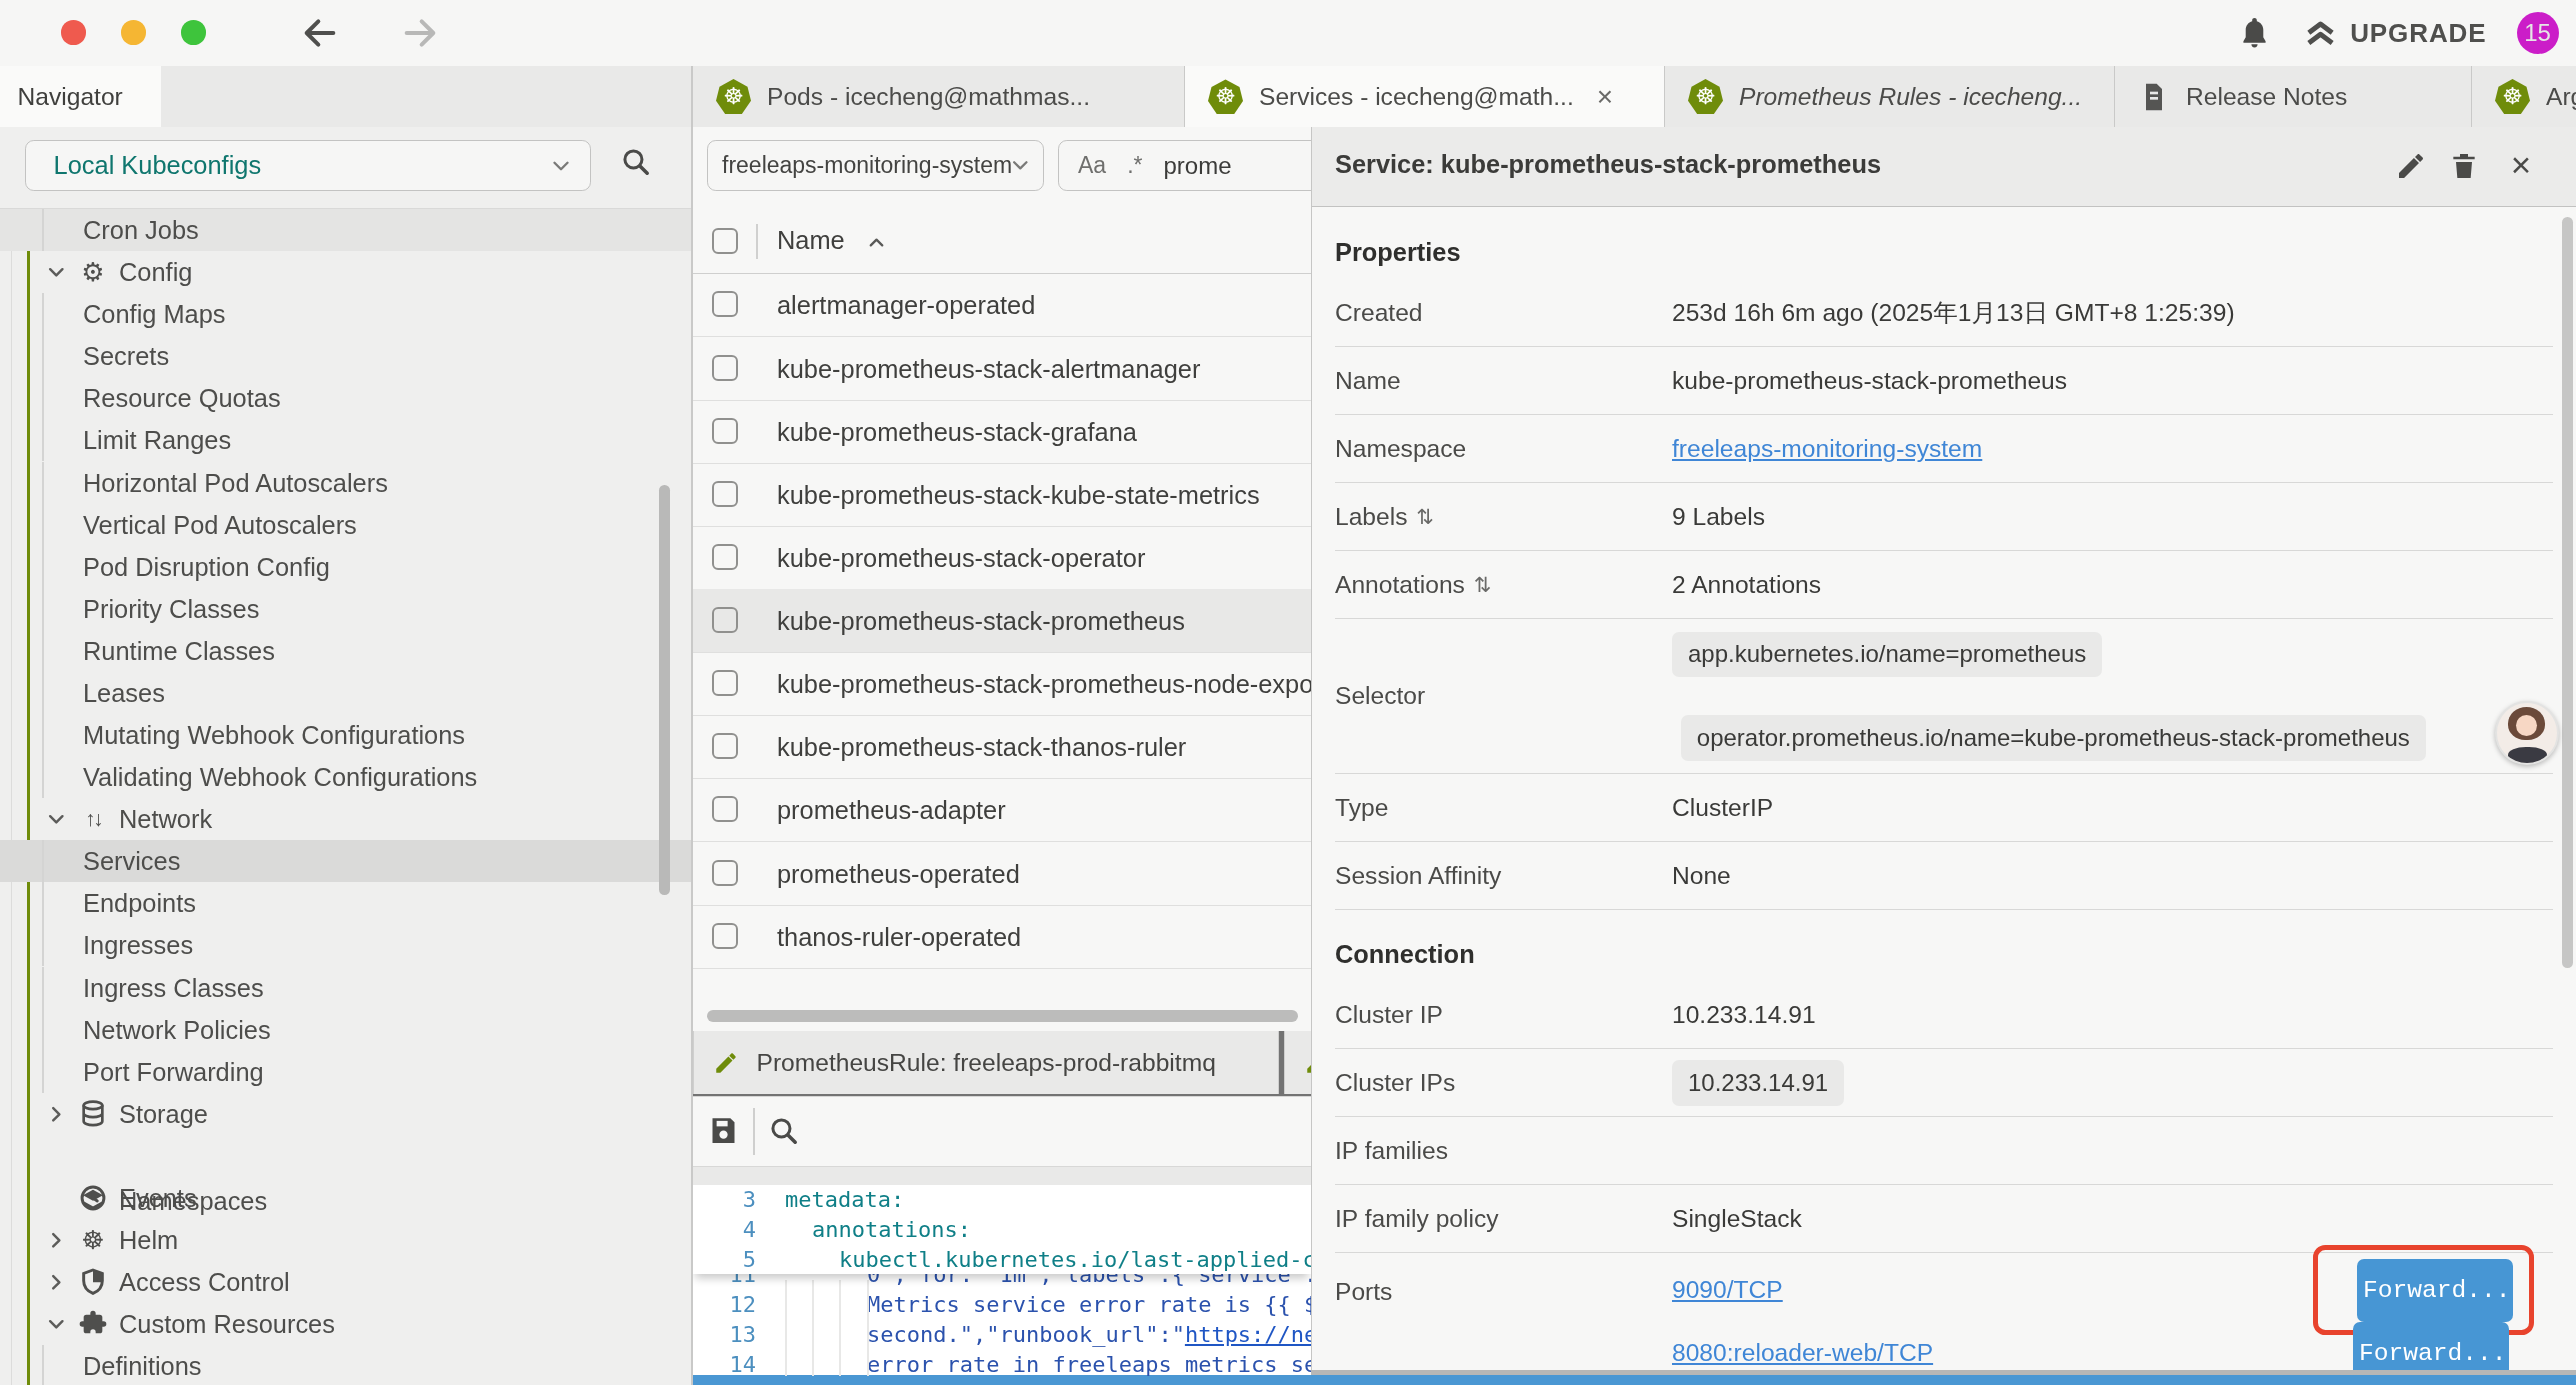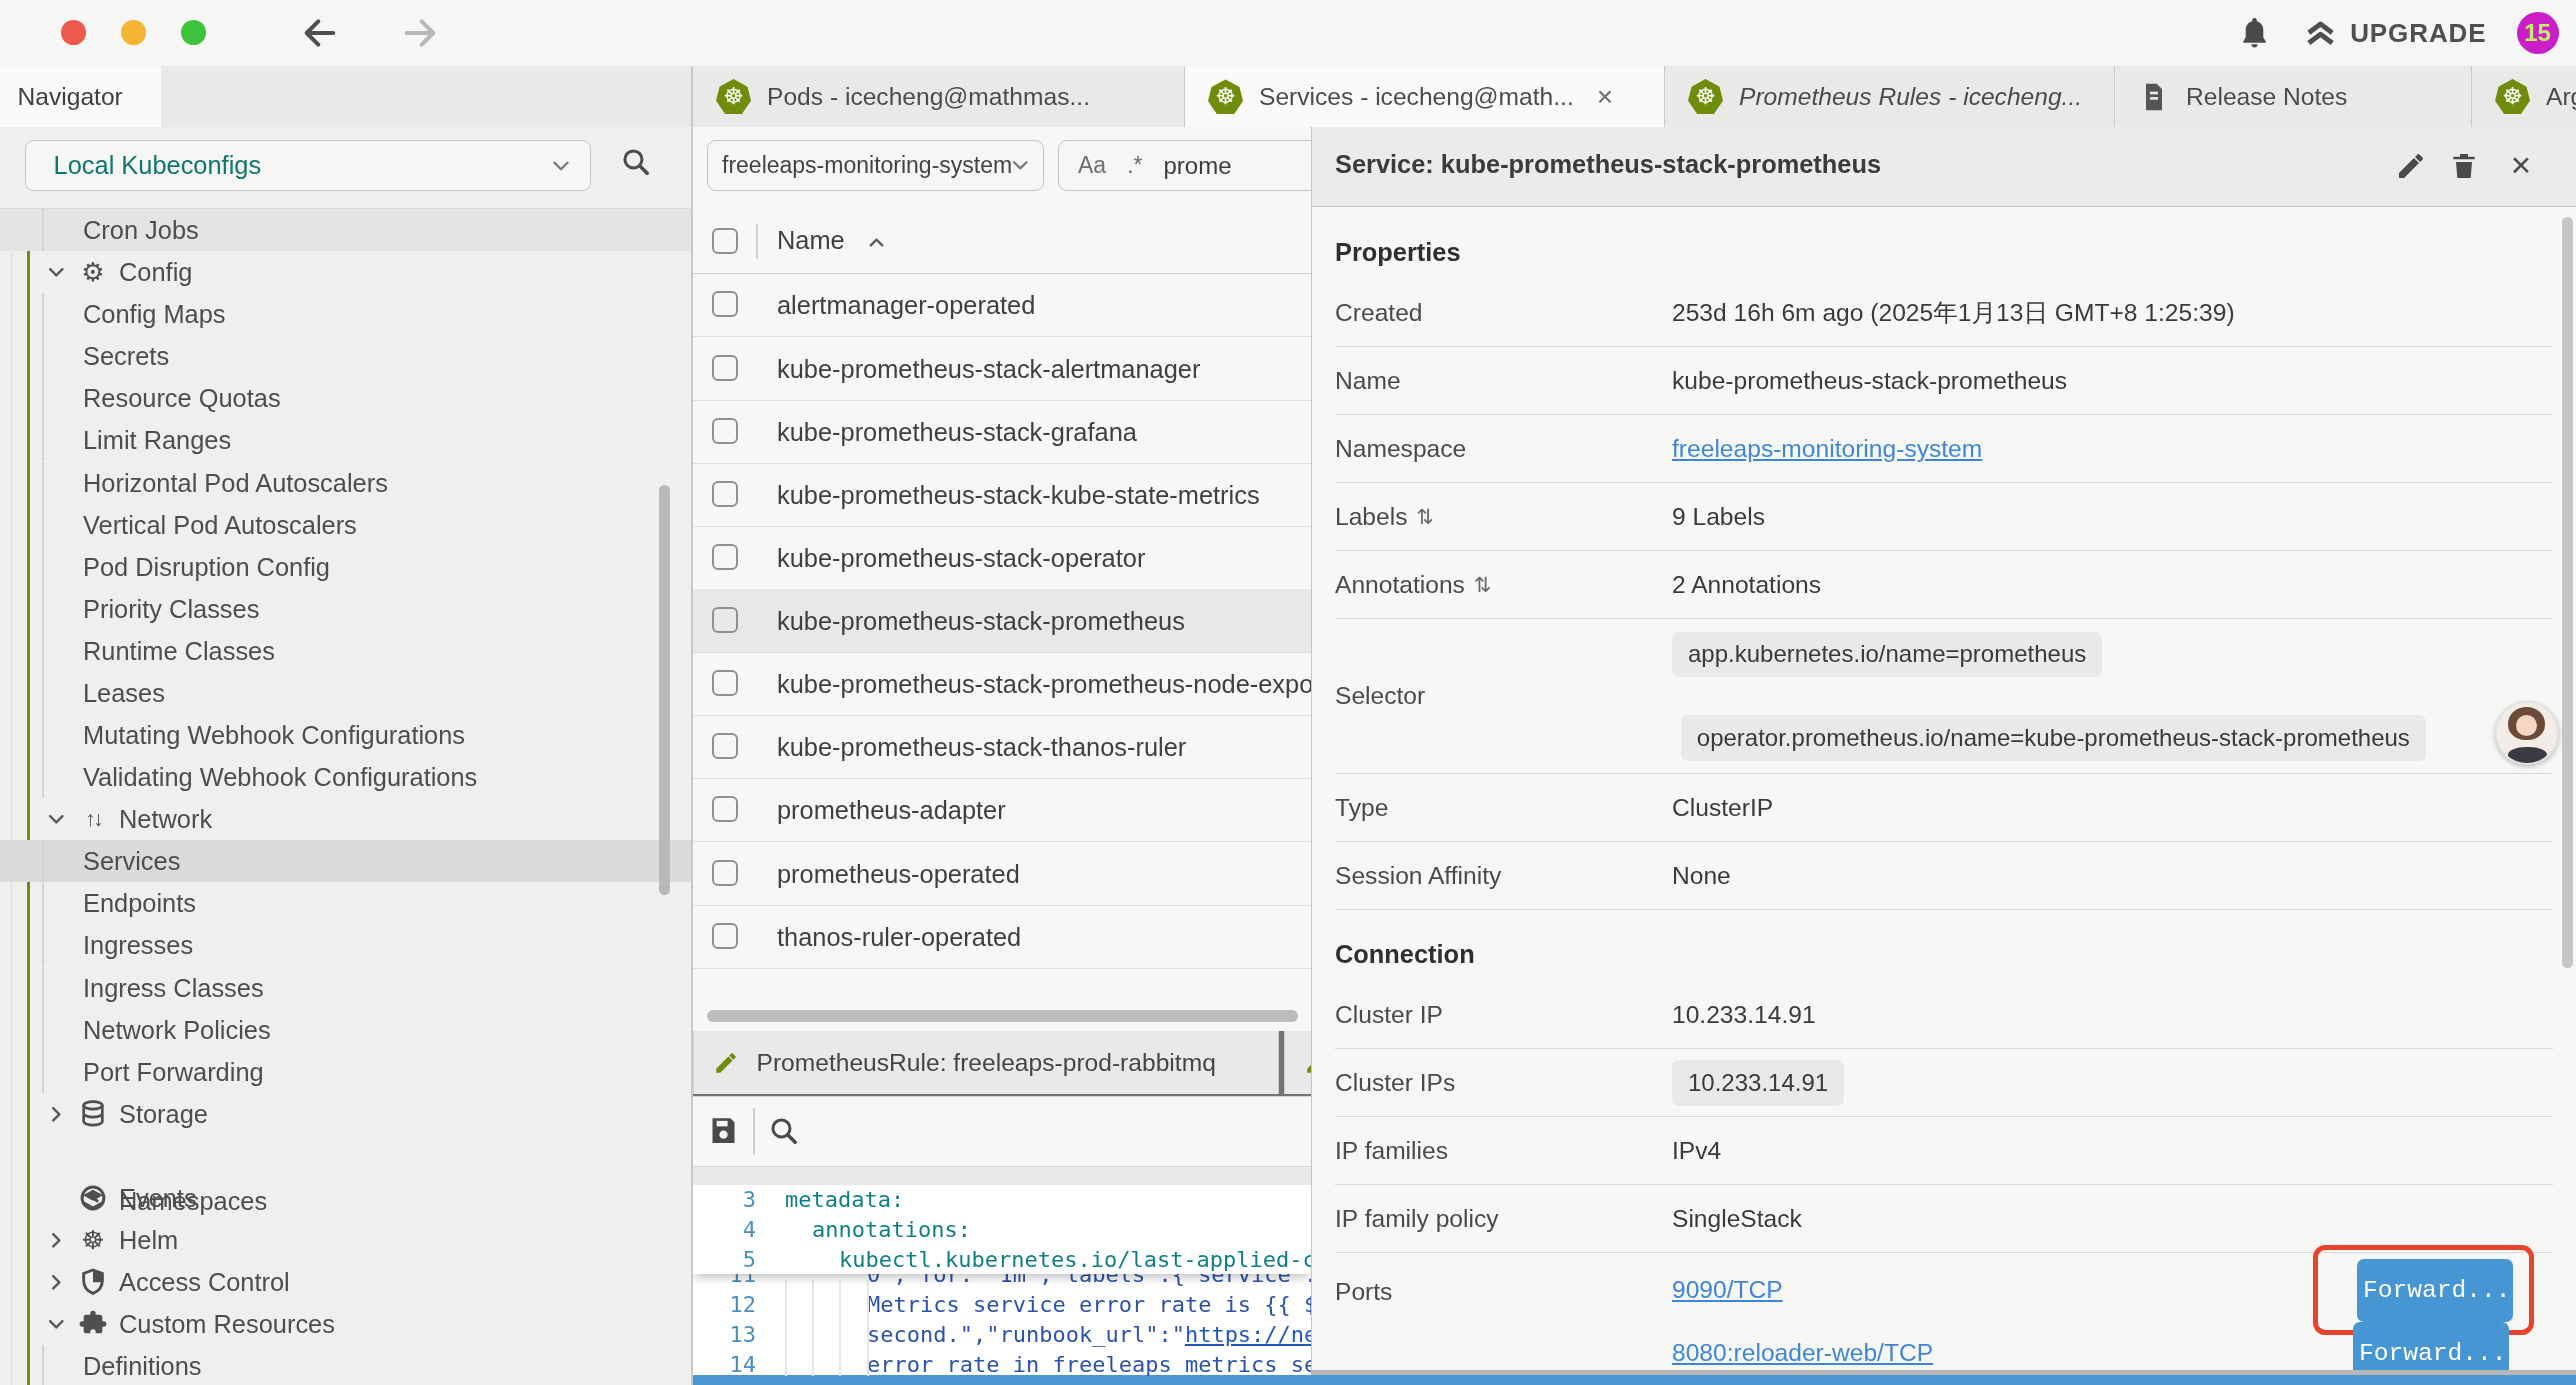--- a/index.html
+++ b/index.html
@@ -4,21 +4,21 @@
 <style>
   html,body{margin:0;padding:0;background:#d0d0d0;}
   .app{position:relative;width:2576px;height:1385px;background:#f7f7f6;overflow:hidden;
        font-family:"Liberation Sans",sans-serif;color:#3c3c3a;}
   
   .titlebar{position:absolute;left:0;top:0;width:2576px;height:66px;background:#f6f6f5;border-bottom:1.8px solid #d8d8d7;}
   .tl{position:absolute;top:20px;width:24.6px;height:24.6px;border-radius:50%;}
   .navarrow{position:absolute;top:13px;width:40px;height:40px;}
   .tb-right{position:absolute;right:0;top:0;height:66px;display:flex;align-items:center;gap:30px;padding-right:17.5px;}
   .upgrade{display:flex;align-items:center;gap:12.3px;color:#4f4f4d;font-size:26px;font-weight:600;letter-spacing:0.9px;}
-  .badge{width:42px;height:42px;border-radius:50%;color:#bef264;font-size:24px;font-weight:700;
+  .badge{width:42px;height:42px;border-radius:50%;color:#e5e5e5;font-size:24px;font-weight:400;
          display:flex;align-items:center;justify-content:center;}
   
   .tabstrip{position:absolute;left:693px;top:66px;right:0;height:61px;background:#e9e9e8;display:flex;border-bottom:1.8px solid #cfcfce;}
   .tab{display:flex;align-items:center;gap:16px;padding:0 23px;border-right:1.8px solid #c9c9c8;font-size:24.6px;color:#4b4b49;
        white-space:nowrap;overflow:hidden;flex:0 0 auto;}
   .tab.active{background:#fafaf9;margin-bottom:-1.8px;border-bottom:1.8px solid #fafaf9;}
   .tab.italic .tab-label{font-style:italic;}
   .k8s{width:35px;height:35px;background:var(--kubernetes_olive);color:#fff;font-size:23px;line-height:35px;text-align:center;
        clip-path:polygon(50% 0%,90% 22%,100% 62%,74% 100%,26% 100%,0% 62%,10% 22%);flex:0 0 auto;}
   .tab-close{font-size:28px;color:#6a6a68;margin-left:7px;}
@@ -591,21 +591,20 @@
         <div class="drow">
           <div class="dlabel">
             <span>Cluster IPs</span>
           </div>
           <div class="dvalue"><span class="chip">10.233.14.91</span></div>
         </div>
         <div class="drow">
           <div class="dlabel">
             <span>IP families</span>
           </div>
-          <div class="dvalue">IPv4</div>
         </div>
         <div class="drow">
           <div class="dlabel">
             <span>IP family policy</span>
           </div>
           <div class="dvalue">SingleStack</div>
         </div>
         <div class="drow ports-row">
           <div class="dlabel" style="padding-top: 19px;">
             <span>Ports</span>

